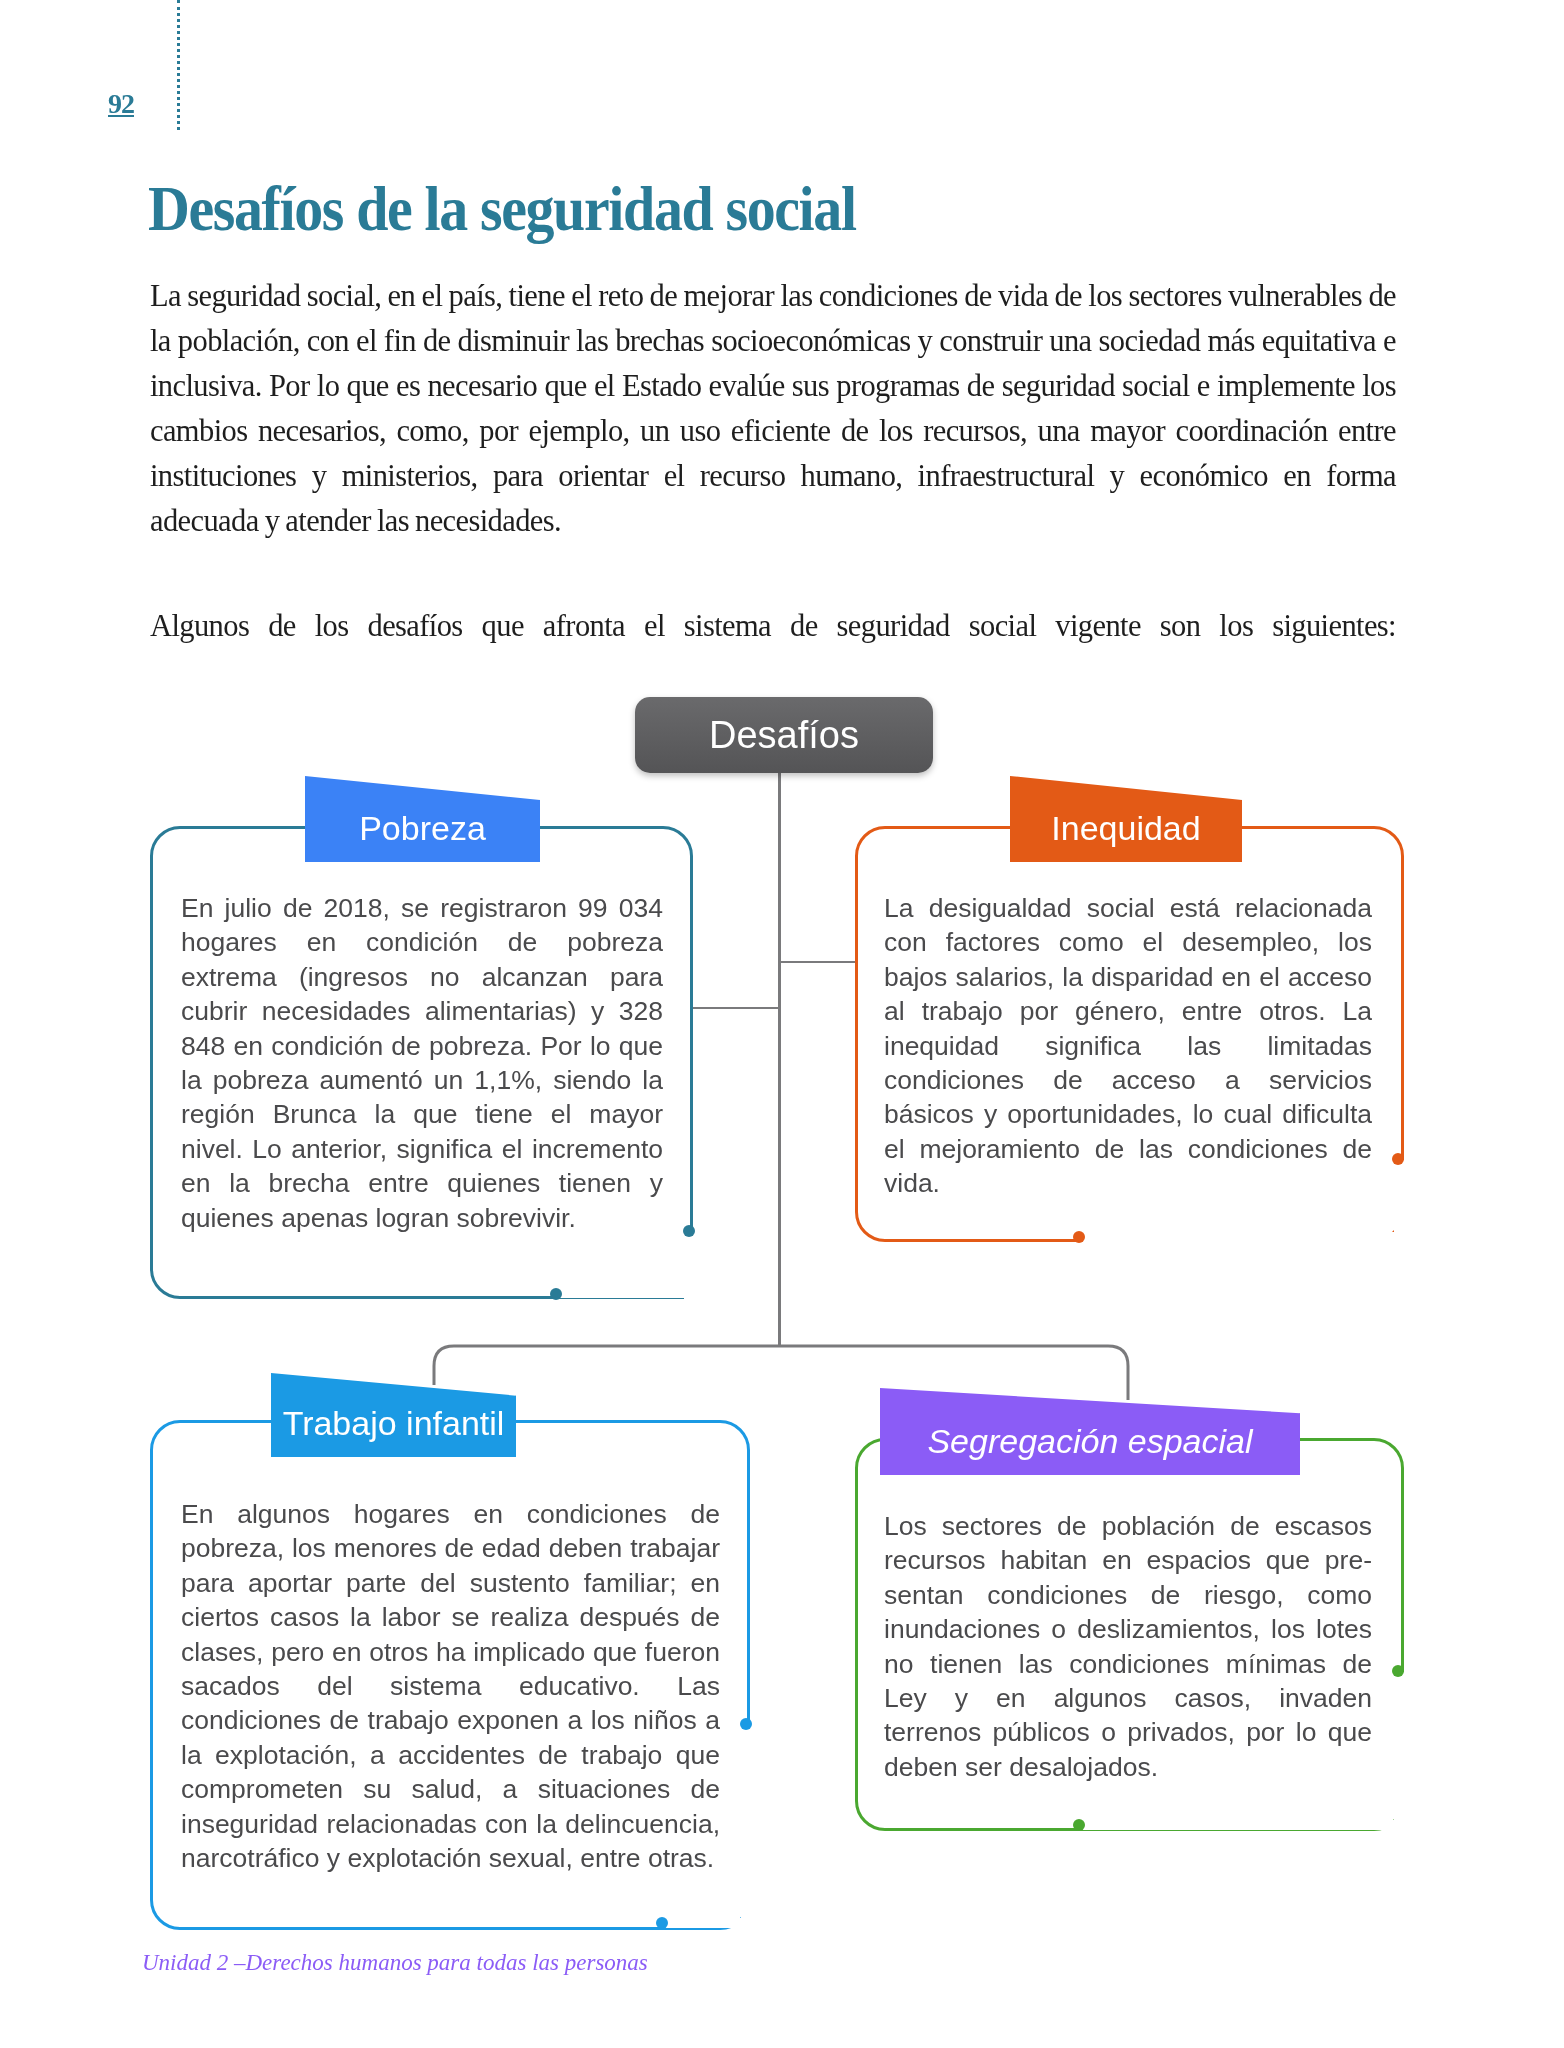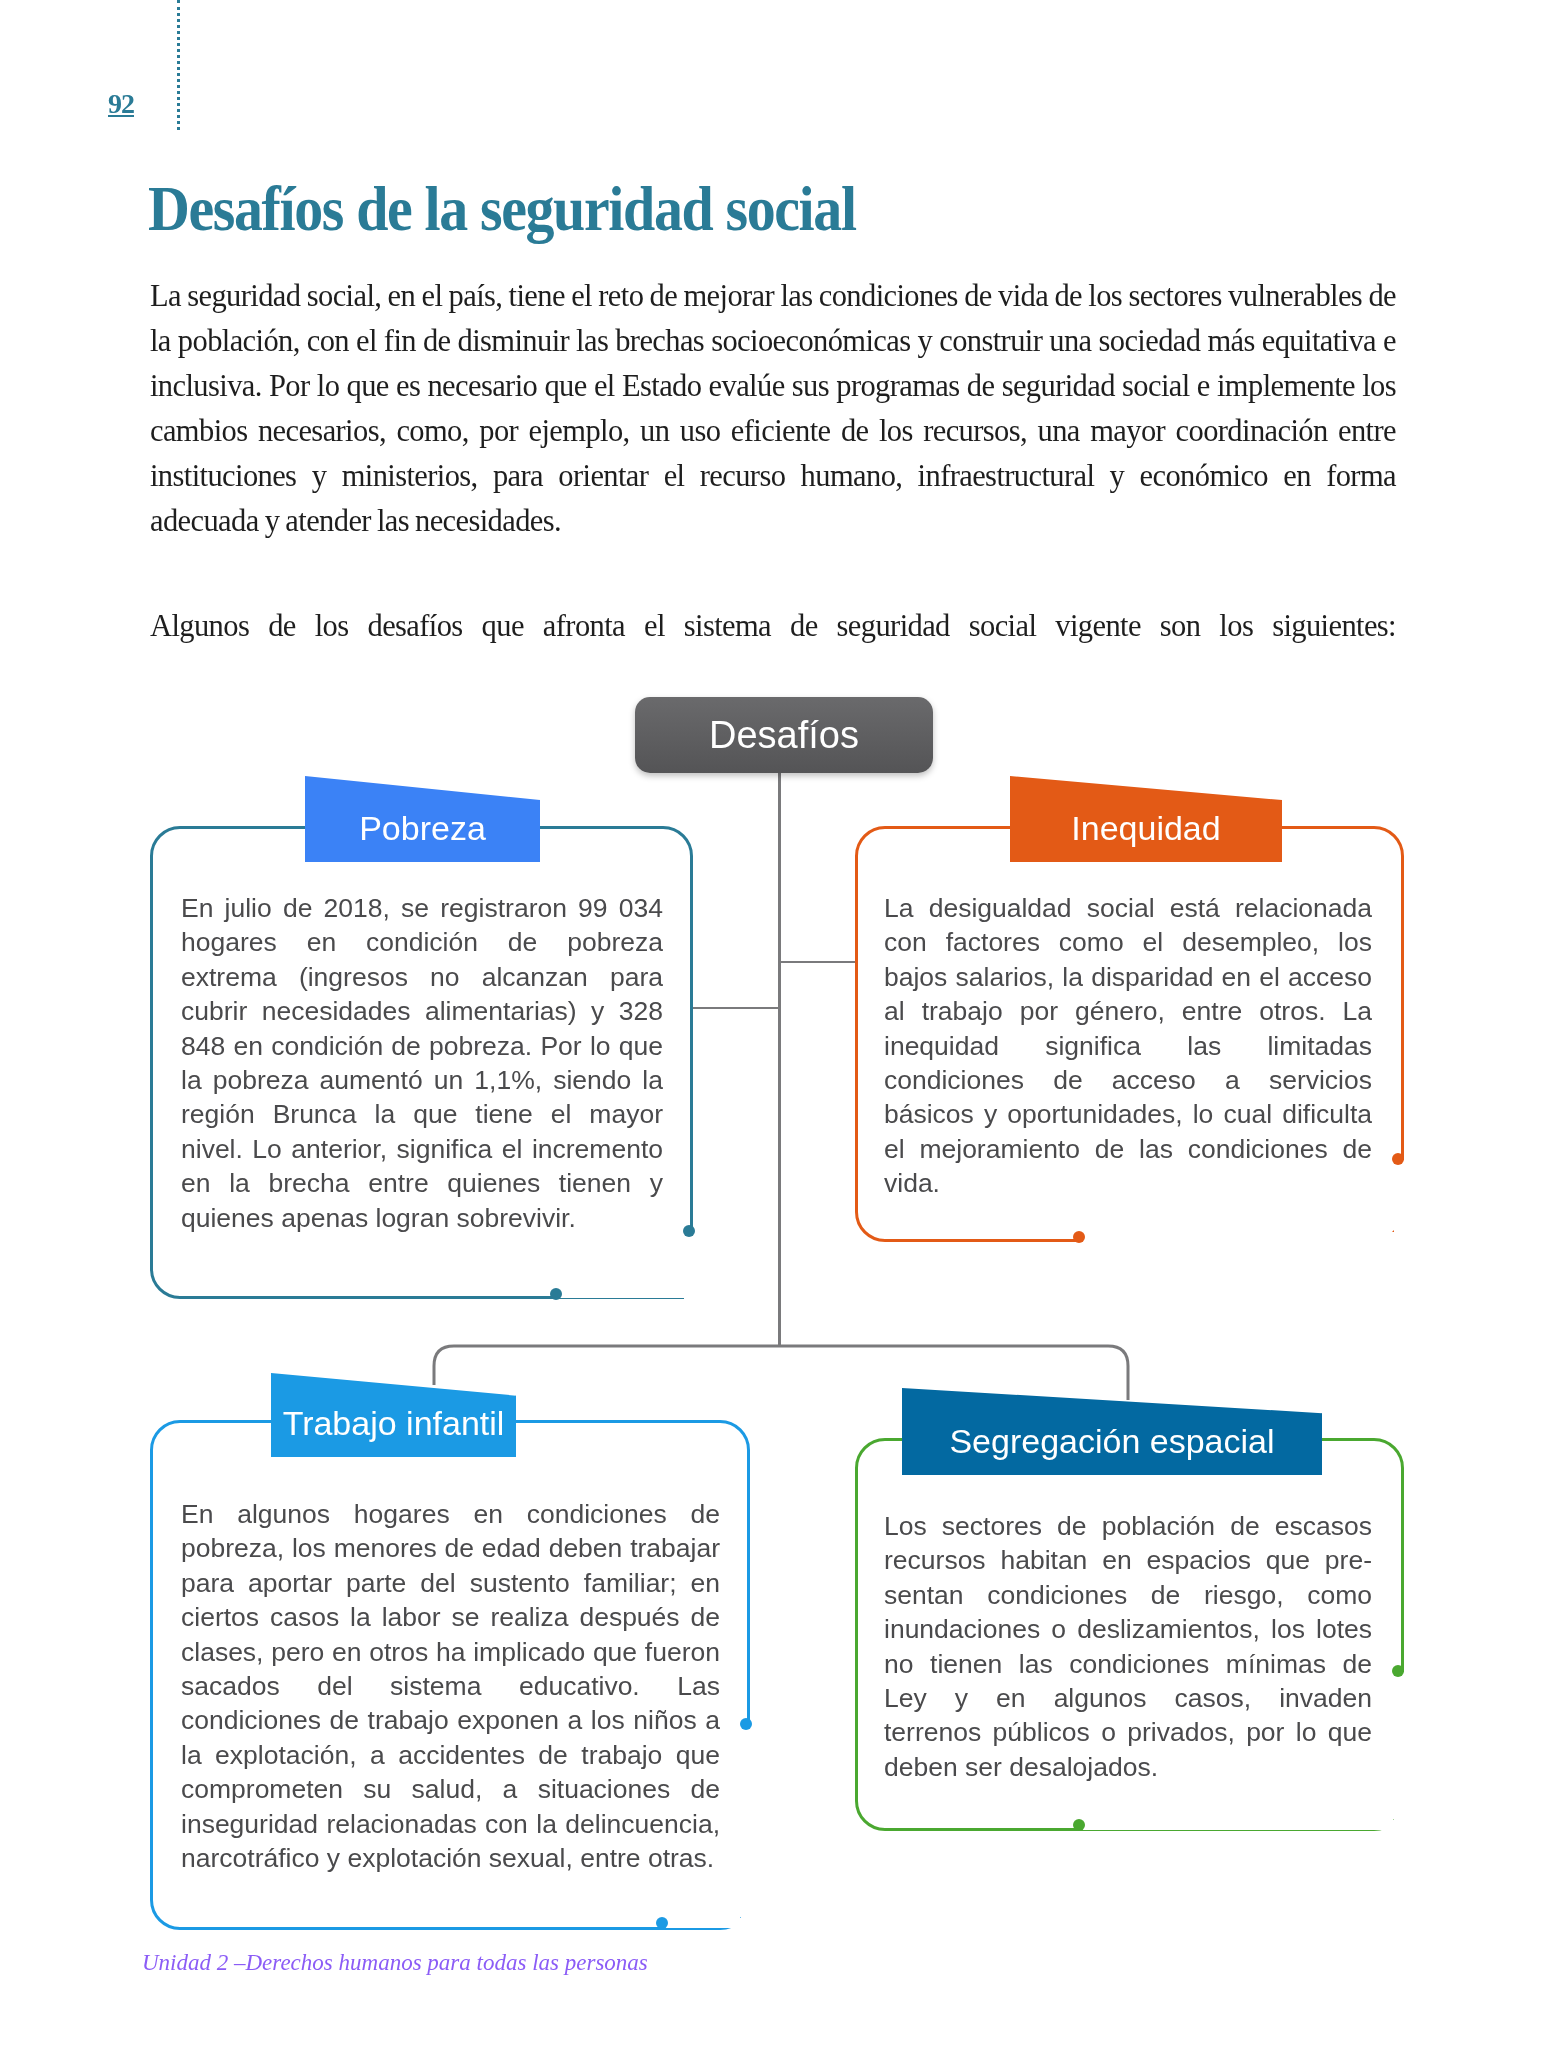--- a/index.html
+++ b/index.html
@@ -103,21 +103,21 @@
     </div>
     <div class="box-text" style="left:181px; top:891px; width:482px;">En julio de 2018, se registraron 99 034 hogares en condición de po­breza extrema (ingresos no alcanzan para cubrir necesidades alimentarias) y 328 848 en condición de pobreza. Por lo que la pobreza aumentó un 1,1%, siendo la región Brunca la que tiene el mayor nivel. Lo anterior, sig­nifica el incremento en la brecha en­tre quienes tienen y quienes apenas logran sobrevivir.</div>
   </div>
 
   <div>
     <div class="box" style="left:855px; top:826px; width:543px; height:410px; border-color:#e35a16; border-radius:30px;"></div>
     <div class="mask" style="left:1394px; top:1160px; width:10px; height:90px;"></div>
     <div class="mask" style="left:1082px; top:1232px; width:330px; height:10px;"></div>
     <div class="dot" style="left:1392px; top:1153px; background:#e35a16;"></div>
     <div class="dot" style="left:1073px; top:1231px; background:#e35a16;"></div>
-    <div class="tab" style="left:1010px; top:776px; width:272px; height:86px; background:#e35a16; clip-path: polygon(0 0, 100% 28%, 100% 100%, 0 100%);">
+    <div class="tab" style="left:1010px; top:776px; width:232px; height:86px; background:#e35a16; clip-path: polygon(0 0, 100% 28%, 100% 100%, 0 100%);">
       <span>Inequidad</span>
     </div>
     <div class="box-text" style="left:884px; top:891px; width:488px;">La desigualdad social está relaciona­da con factores como el desempleo, los bajos salarios, la disparidad en el acceso al trabajo por género, en­tre otros. La inequidad significa las limitadas condiciones de acceso a servicios básicos y oportunidades, lo cual dificulta el mejoramiento de las condiciones de vida.</div>
   </div>
 
   <div>
     <div class="box" style="left:150px; top:1420px; width:594px; height:504px; border-color:#1b9ae4; border-radius:30px;"></div>
     <div class="mask" style="left:741px; top:1725px; width:10px; height:210px;"></div>
     <div class="mask" style="left:665px; top:1918px; width:90px; height:10px;"></div>
     <div class="dot" style="left:740px; top:1718px; background:#1b9ae4;"></div>
@@ -127,20 +127,20 @@
     </div>
     <div class="box-text" style="left:181px; top:1497px; width:539px;">En algunos hogares en condiciones de pobreza, los menores de edad deben trabajar para aportar parte del sustento familiar; en ciertos casos la labor se rea­liza después de clases, pero en otros ha implicado que fueron sacados del siste­ma educativo. Las condiciones de trabajo exponen a los niños a la explotación, a accidentes de trabajo que comprometen su salud, a situaciones de inseguridad re­lacionadas con la delincuencia, narcotrá­fico y explotación sexual, entre otras.</div>
   </div>
 
   <div>
     <div class="box" style="left:855px; top:1438px; width:543px; height:387px; border-color:#4aa830; border-radius:30px;"></div>
     <div class="mask" style="left:1394px; top:1672px; width:10px; height:165px;"></div>
     <div class="mask" style="left:1082px; top:1820px; width:330px; height:10px;"></div>
     <div class="dot" style="left:1392px; top:1665px; background:#4aa830;"></div>
     <div class="dot" style="left:1073px; top:1819px; background:#4aa830;"></div>
-    <div class="tab" style="left:902px; top:1388px; width:420px; height:87px; background:#0369a1; clip-path: polygon(0 0, 100% 29%, 100% 100%, 0 100%);">
+    <div class="tab" style="left:880px; top:1388px; width:420px; height:87px; background:#8b5cf6; clip-path: polygon(0 0, 100% 29%, 100% 100%, 0 100%); font-style: italic;">
       <span>Segregación espacial</span>
     </div>
     <div class="box-text" style="left:884px; top:1509px; width:488px;">Los sectores de población de escasos recursos habitan en espacios que pre­sentan condiciones de riesgo, como inundaciones o deslizamientos, los lo­tes no tienen las condiciones mínimas de Ley y en algunos casos, invaden terrenos públicos o privados, por lo que deben ser desalojados.</div>
   </div>
 </div>
 
 <div class="footer">Unidad 2 –Derechos humanos para todas las personas</div>
 
 </body></html>

